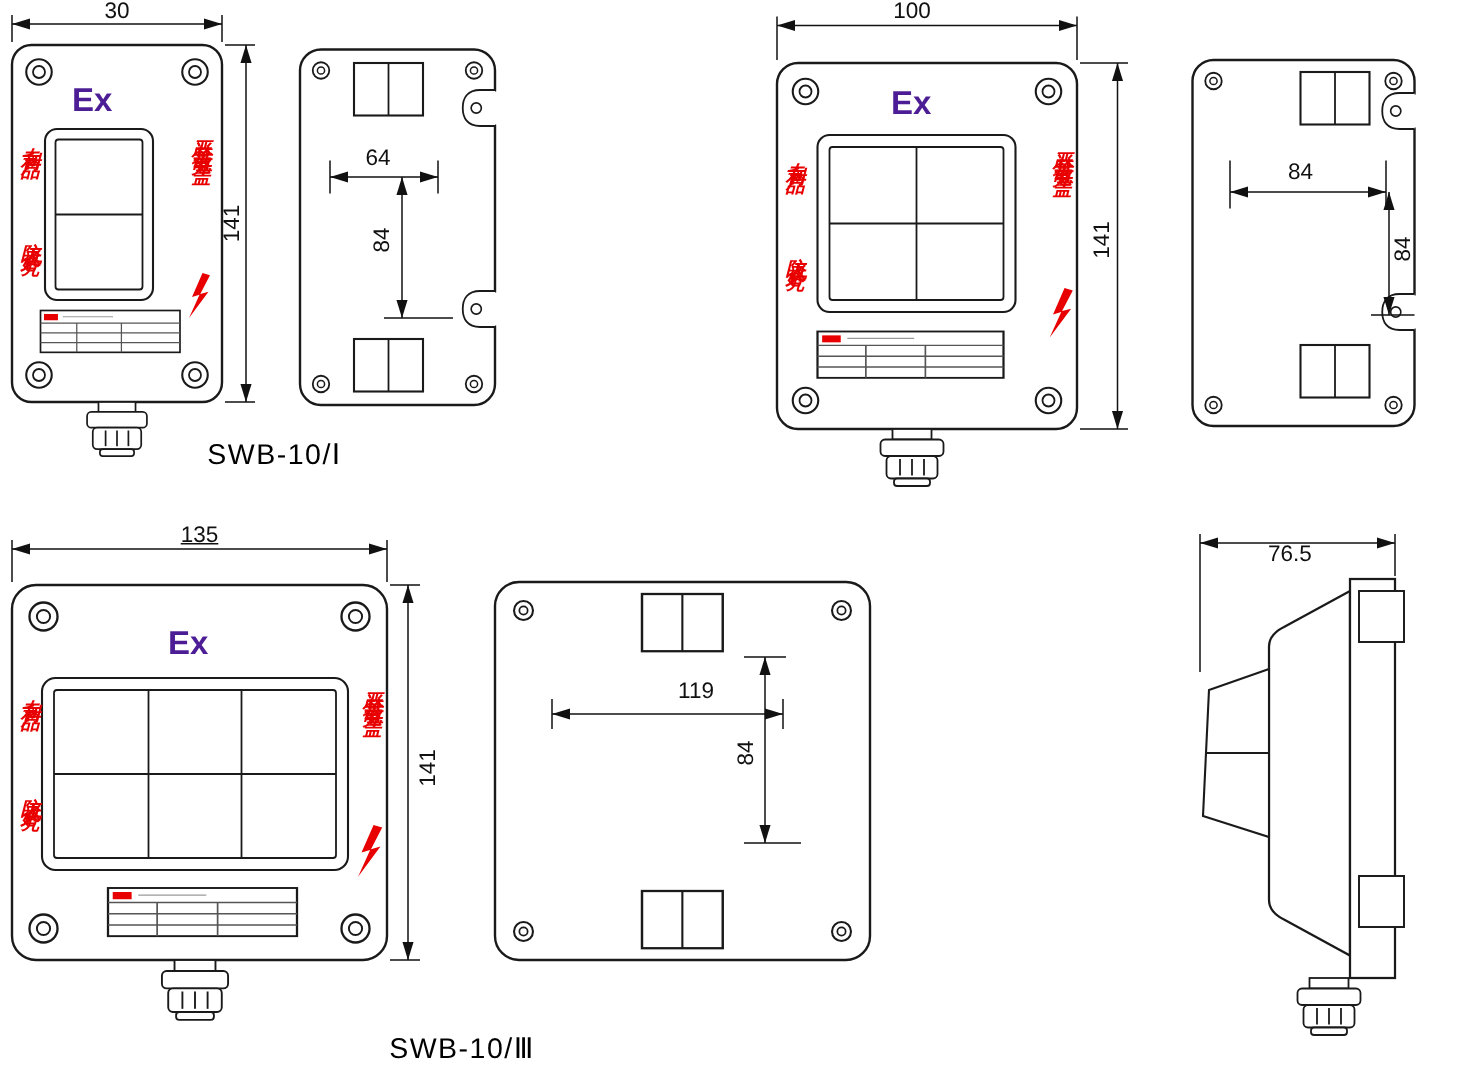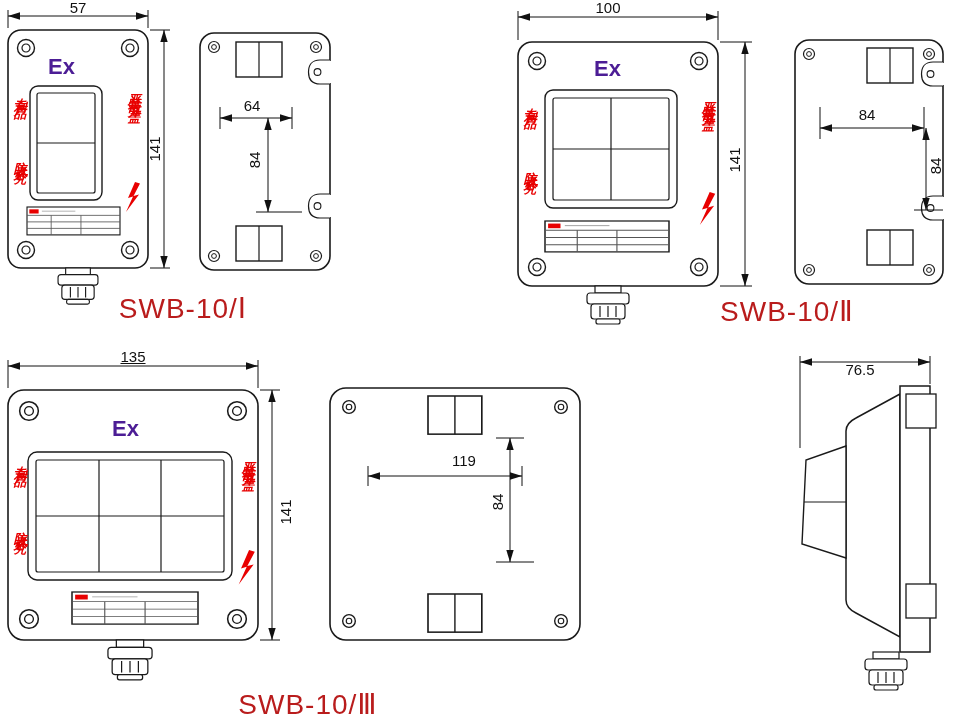--- a/index.html
+++ b/index.html
@@ -6,21 +6,21 @@
   .canvas{position:relative;width:980px;height:718px;background:#fff;overflow:hidden;
           font-family:"Liberation Sans","DejaVu Sans",sans-serif;}
   .canvas svg{position:absolute;left:0;top:0;}
   .txt{position:absolute;white-space:nowrap;color:#111;}
   .dim{font-size:15px;width:40px;height:16px;line-height:16px;text-align:center;}
   .dim.wide{width:50px;}
   .rot{transform:rotate(-90deg);}
   .ex{color:#4c1d95;font-weight:bold;font-size:22px;}
   .vtext{color:#e80000;font-weight:bold;font-size:12.5px;writing-mode:vertical-rl;
          text-orientation:upright;letter-spacing:3px;line-height:14px;font-style:italic;}
-  .model-label{font-size:28px;width:140px;text-align:center;letter-spacing:1px;color:#b91c1c;}
+  .model-label{font-size:19px;width:140px;text-align:center;letter-spacing:1px;color:#000000;}
 </style>
 </head>
 <body>
 
 <div class="canvas">
 
 <svg width="980" height="718" viewBox="0 0 980 718">
   <defs>
     <marker id="ae" markerWidth="13" markerHeight="9" refX="12" refY="4.5" orient="auto" markerUnits="userSpaceOnUse">
       <path d="M0,0.8 L12,4.5 L0,8.2 Z" fill="#111" stroke="none"></path>
@@ -213,35 +213,34 @@
     <line x1="800" y1="356" x2="800" y2="448"></line>
     <line x1="930" y1="356" x2="930" y2="384"></line>
     <line x1="800" y1="362" x2="930" y2="362" marker-start="url(#as)" marker-end="url(#ae)"></line>
   </g>
 </svg>
 
 <span class="txt ex" style="left:48px;top:54px;">Ex</span>
 <span class="txt vtext" style="left:13px;top:88px;">专利产品</span>
 <span class="txt vtext" style="left:13px;top:152px;">防者必究</span>
 <span class="txt vtext" style="left:127px;top:84px;">严禁带电开盖</span>
-<span class="txt dim" style="left:58px;top:0px;">57</span>
+<span class="txt dim" style="left:58px;top:0px;">30</span>
 <span class="txt dim rot" style="left:135px;top:141px;">141</span>
 <span class="txt dim" style="left:232px;top:98px;">64</span>
 <span class="txt dim rot" style="left:235px;top:152px;">84</span>
 <span class="txt model-label" style="left:113px;top:292px;">SWB-10/Ⅰ</span>
 
 <span class="txt ex" style="left:594px;top:56px;">Ex</span>
 <span class="txt vtext" style="left:523px;top:98px;">专利产品</span>
 <span class="txt vtext" style="left:523px;top:162px;">防者必究</span>
 <span class="txt vtext" style="left:701px;top:92px;">严禁带电开盖</span>
 <span class="txt dim" style="left:588px;top:0px;">100</span>
 <span class="txt dim rot" style="left:715px;top:152px;">141</span>
 <span class="txt dim" style="left:847px;top:107px;">84</span>
 <span class="txt dim rot" style="left:916px;top:158px;">84</span>
-<span class="txt model-label" style="left:717px;top:295px;">SWB-10/Ⅱ</span>
 
 <span class="txt ex" style="left:112px;top:416px;">Ex</span>
 <span class="txt vtext" style="left:13px;top:456px;">专利产品</span>
 <span class="txt vtext" style="left:13px;top:522px;">防者必究</span>
 <span class="txt vtext" style="left:241px;top:452px;">严禁带电开盖</span>
 <span class="txt dim" style="left:113px;top:349px;text-decoration:underline;">135</span>
 <span class="txt dim rot" style="left:266px;top:504px;">141</span>
 <span class="txt dim" style="left:444px;top:453px;">119</span>
 <span class="txt dim rot" style="left:478px;top:494px;">84</span>
 <span class="txt model-label" style="left:238px;top:688px;">SWB-10/Ⅲ</span>

